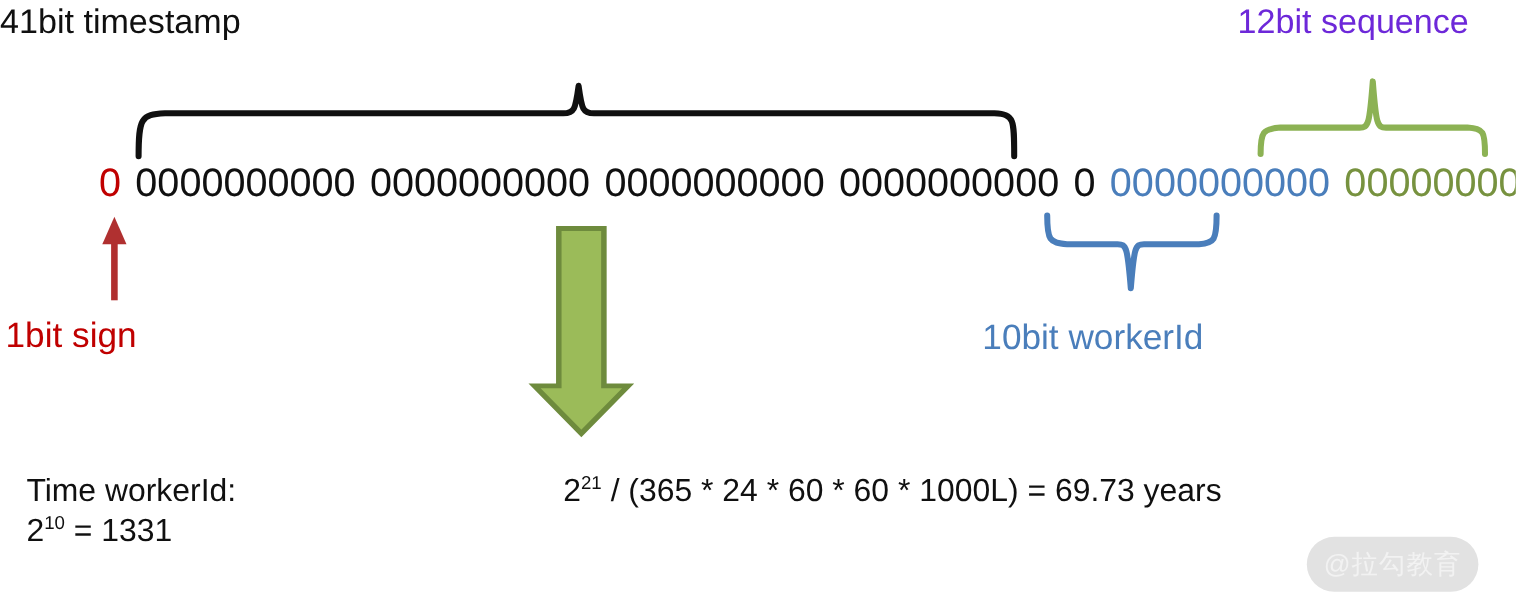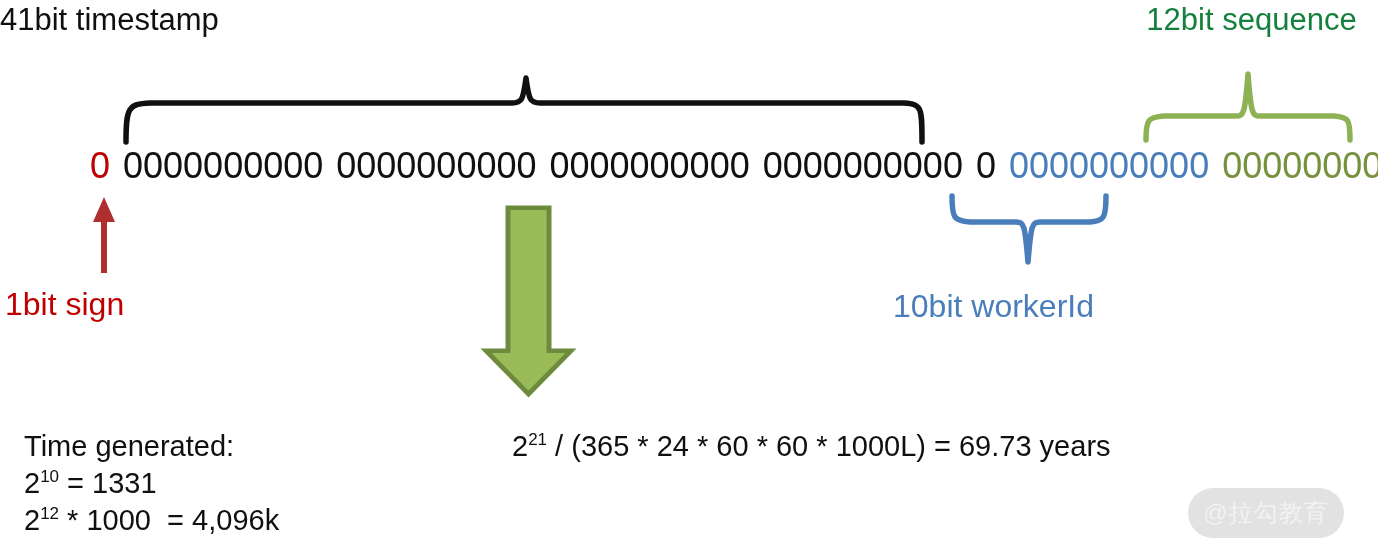--- a/index.html
+++ b/index.html
@@ -22,24 +22,23 @@
     left: 0; top: 0;
     width: 1100px;
     font-size: 31px;
     line-height: 40px;
     color: #101010;
     white-space: nowrap;
   }
   #label-sequence {
     left: 1125px; top: 0;
     width: 253px;
-    text-align: center;
     font-size: 31px;
     line-height: 40px;
-    color: #15803d;
+    color: #6d28d9;
     white-space: nowrap;
   }
 
   
   #brace-layer {
     left: 0; top: 0;
     width: 1378px; height: 560px;
     pointer-events: none;
   }
 
@@ -167,29 +166,28 @@
   <span class="grp bit-sign">0</span><span class="grp bit-ts">0000000000</span><span class="grp bit-ts">0000000000</span><span class="grp bit-ts">0000000000</span><span class="grp bit-ts">0000000000</span><span class="grp bit-ts">0</span><span class="grp bit-wk">0000000000</span><span class="grp bit-seq">0000000000</span>
 </div>
 
 <div class="abs" id="label-sign">1bit sign</div>
 
 <div class="abs" id="label-workerid">10bit workerId</div>
 
 <div class="abs" id="summary">
 
   <div class="row">
-    <span class="term">Time generated:</span>
+    <span class="term">Time workerId:</span>
     <span class="expr"><span>2</span><sup>21</sup><span> / (365 * 24 * 60 * 60 * 1000L) = 69.73 years</span></span>
   </div>
 
   <div class="row">
     <span class="expr"><span>2</span><sup>10</sup><span> = 1331</span></span>
   </div>
 
   <div class="row">
-    <span class="expr"><span>2</span><sup>12</sup><span> * 1000  = 4,096k</span></span>
   </div>
 
 </div>
 
 <div class="abs" id="watermark">
   <span id="watermark-text">@拉勾教育</span>
 </div>
 
 </body></html>

